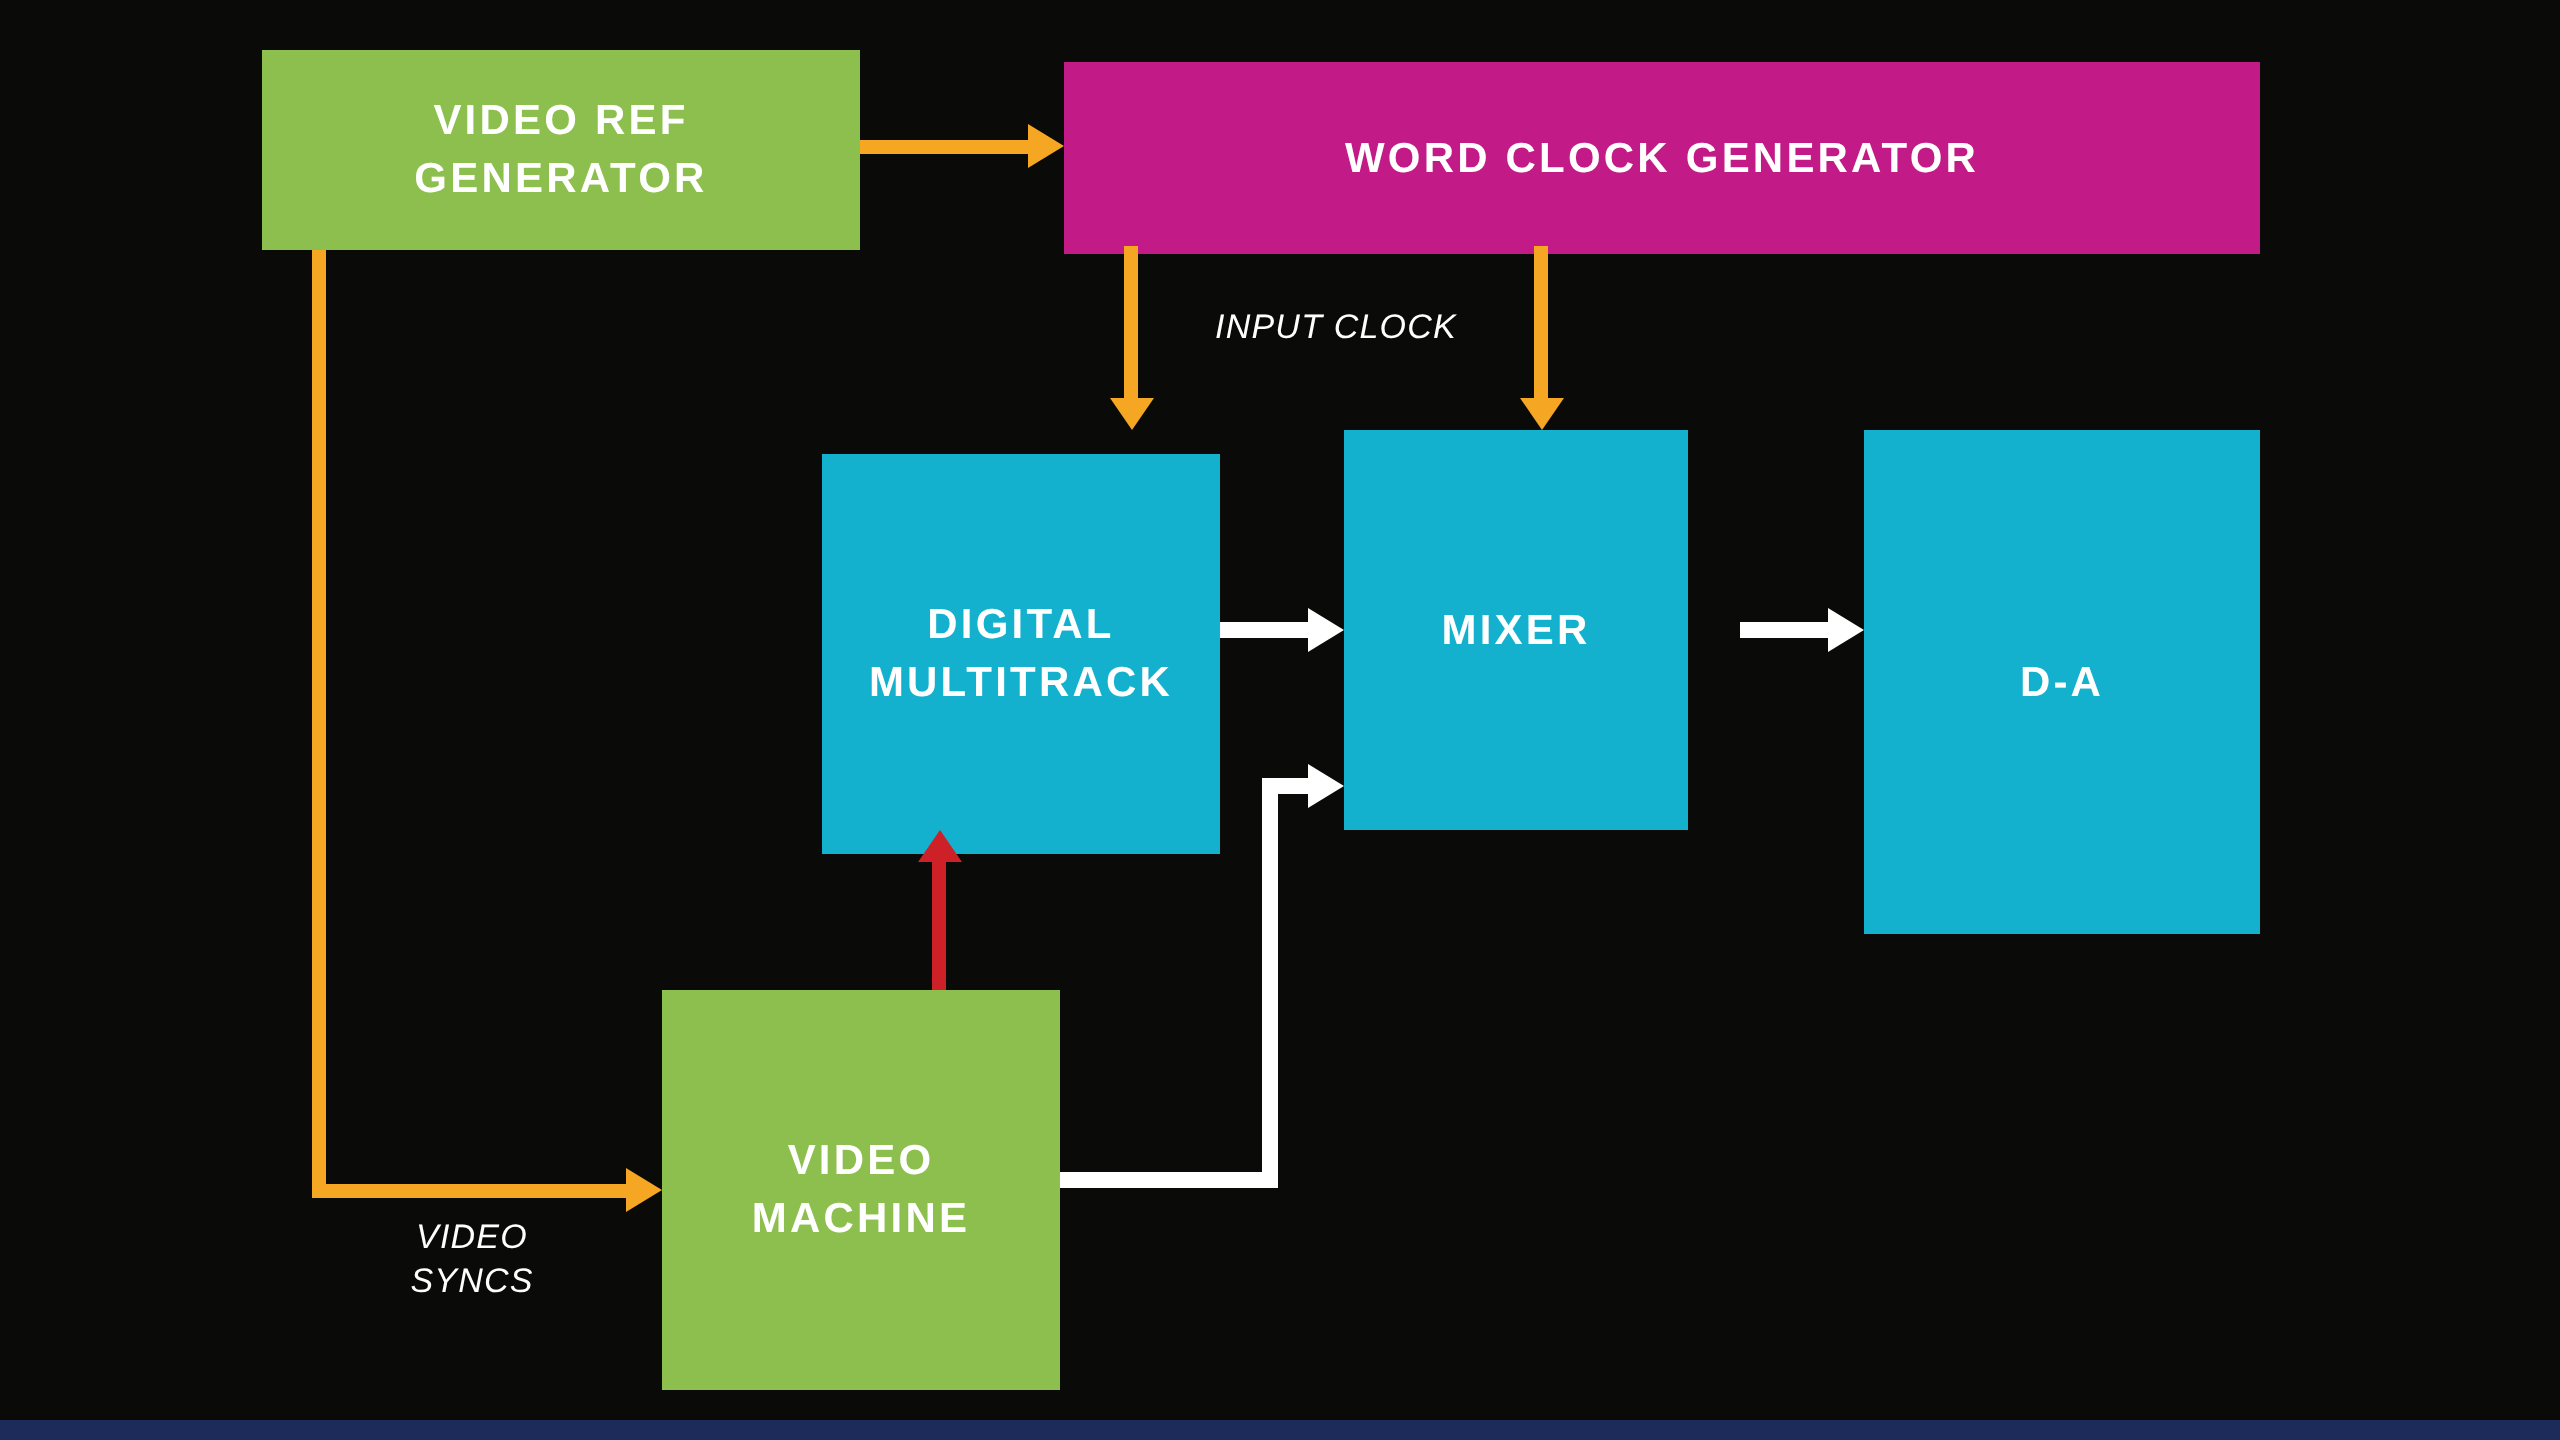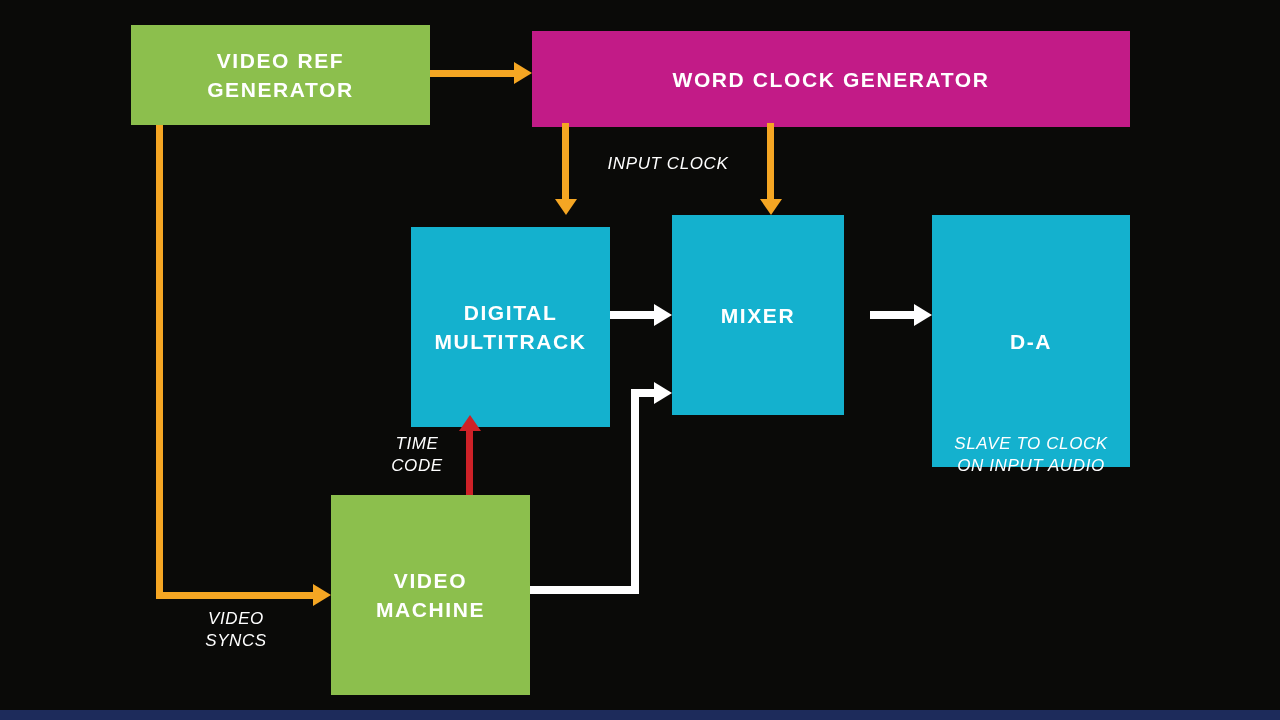--- a/index.html
+++ b/index.html
@@ -95,33 +95,29 @@
 
   <div class="shaft white" style="left:610px; top:311px; width:44px; height:8px;"></div>
   <div class="head head-right white" style="left:654px; top:304px;"></div>
 
   <div class="shaft white" style="left:870px; top:311px; width:44px; height:8px;"></div>
   <div class="head head-right white" style="left:914px; top:304px;"></div>
 
   <div class="shaft red" style="left:466px; top:431px; width:7px; height:64px;"></div>
   <div class="head head-up red" style="left:459px; top:415px;"></div>
 
-  <div class="note" style="left:367px; top:433px; width:100px;">TIME
-CODE</div>
 
   <div class="shaft orange" style="left:156px; top:125px; width:7px; height:474px;"></div>
   <div class="shaft orange" style="left:156px; top:592px; width:157px; height:7px;"></div>
   <div class="head head-right orange" style="left:313px; top:584px;"></div>
 
   <div class="note" style="left:176px; top:608px; width:120px;">VIDEO
 SYNCS</div>
 
   <div class="shaft white" style="left:530px; top:586px; width:109px; height:8px;"></div>
   <div class="shaft white" style="left:631px; top:389px; width:8px; height:205px;"></div>
   <div class="shaft white" style="left:631px; top:389px; width:23px; height:8px;"></div>
   <div class="head head-right white" style="left:654px; top:382px;"></div>
 
-  <div class="note" style="left:931px; top:433px; width:200px;">SLAVE TO CLOCK
-ON INPUT AUDIO</div>
 
   <div class="footer-strip"></div>
 
 </div>
 
 </body></html>

